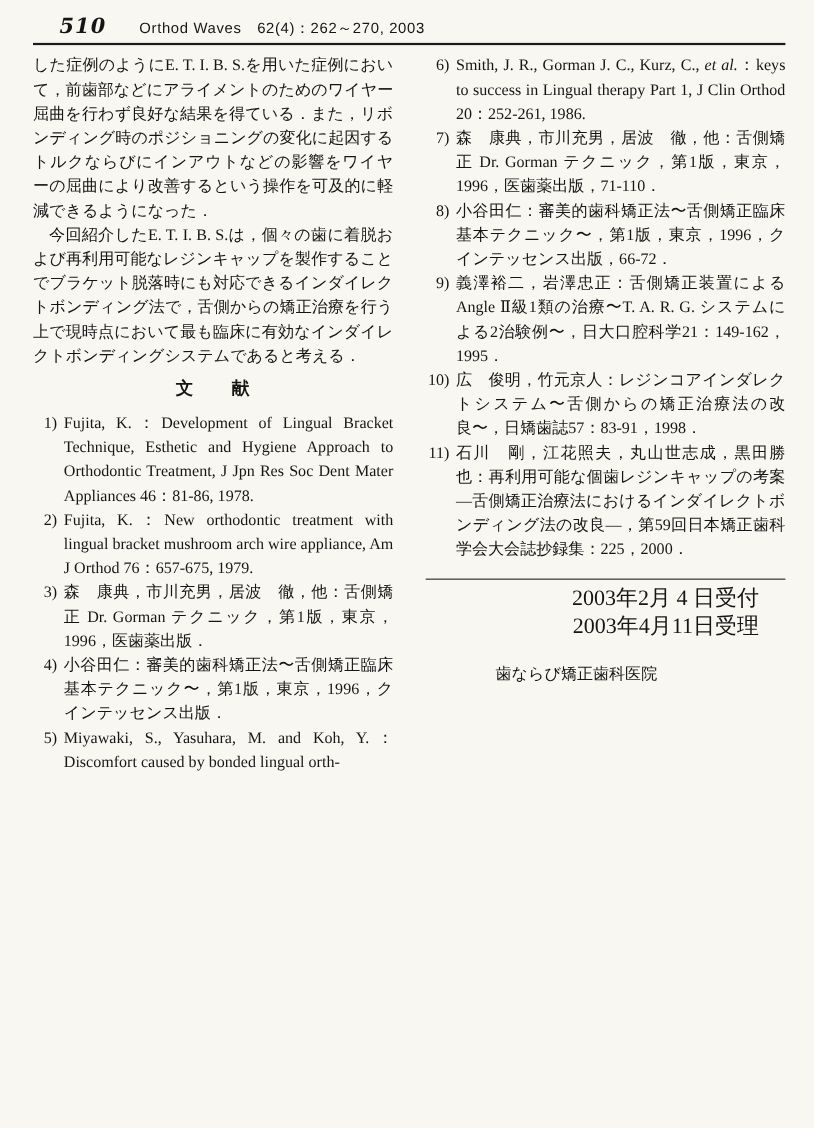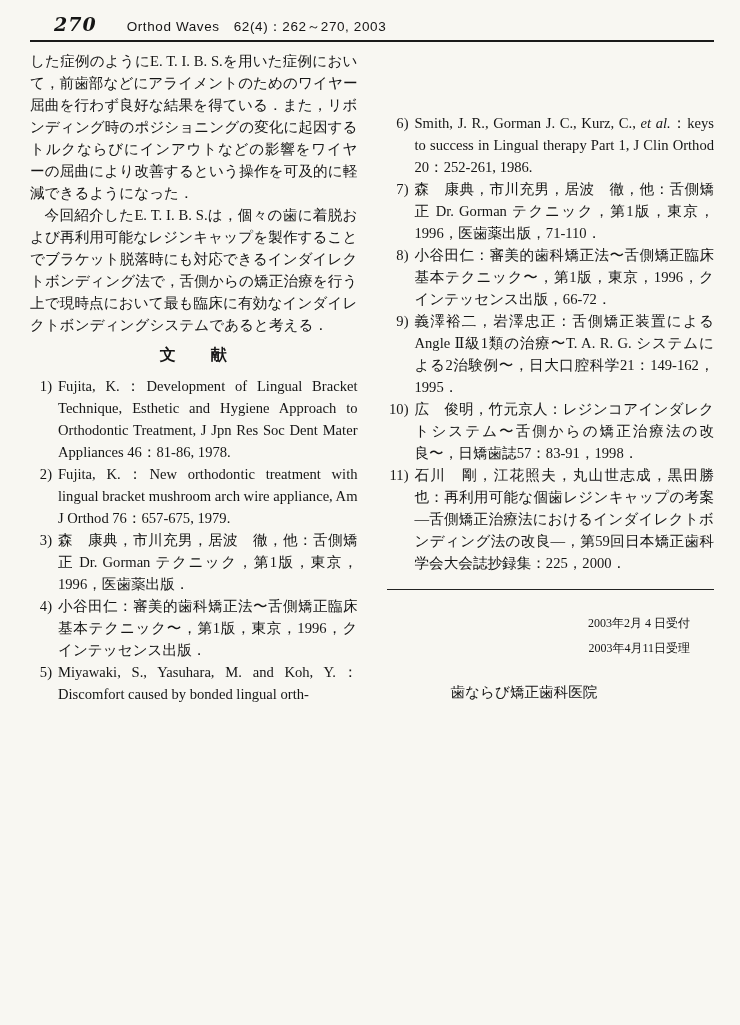--- a/index.html
+++ b/index.html
@@ -13,50 +13,50 @@
   .page-number {
     font-family:"DejaVu Serif",serif; font-weight:bold; font-style:italic;
     font-size:19px; letter-spacing:1px;
   }
   .journal-citation {
     font-family:"Liberation Sans",sans-serif; font-size:13.5px;
     margin-left:30px; letter-spacing:0.6px;
   }
   .header-rule { border-bottom:2.2px solid #1b1b1b; margin-top:4px; }
 
-  .columns { display:flex; gap:29px; margin-top:8px;align-items:flex-end; }
+  .columns { display:flex; gap:29px; margin-top:8px; }
   .col { width:330px; font-size:14.6px; line-height:22px; text-align:justify; }
 
   .para { text-align:justify; }
   .para-indent { text-indent:1em; }
 
   .refs-heading {
     font-size:16px; font-weight:bold; text-align:center;
     margin:8px 0 9px; letter-spacing:1px;
     font-family:"Liberation Sans","DejaVu Sans",sans-serif;
   }
 
   .ref { display:flex; }
   .ref-num { flex:0 0 28px; text-align:right; padding-right:6px; white-space:nowrap; }
   .ref-text { flex:1; text-align:justify; }
   .ref-text em { font-style:italic; }
 
   .footer-rule { border-top:1.6px solid #222; margin-top:15px; }
-  .dates { text-align:right; padding-right:24px; margin-top:21px; line-height:25px; font-size:12px; }
+  .dates { text-align:right; padding-right:24px; margin-top:5px; line-height:25px; font-size:20px; }
   .contact { margin-top:3px; line-height:25px; font-size:14.6px; }
   .contact-lead { padding-left:18px; }
   .contact-indent { padding-left:64px;margin-top:19px; }
 </style>
 </head>
 <body>
 
 <div class="page">
 
   <header class="page-header">
-    <span class="page-number">270</span>
+    <span class="page-number">510</span>
     <span class="journal-citation">Orthod Waves　62(4)：262～270, 2003</span>
   </header>
   <div class="header-rule"></div>
 
   <main class="columns">
 
     <section class="col">
       <p class="para">した症例のようにE. T. I. B. S.を用いた症例において，前歯部などにアライメントのためのワイヤー屈曲を行わず良好な結果を得ている．また，リボンディング時のポジショニングの変化に起因するトルクならびにインアウトなどの影響をワイヤーの屈曲により改善するという操作を可及的に軽減できるようになった．</p>
       <p class="para para-indent">今回紹介したE. T. I. B. S.は，個々の歯に着脱および再利用可能なレジンキャップを製作することでブラケット脱落時にも対応できるインダイレクトボンディング法で，舌側からの矯正治療を行う上で現時点において最も臨床に有効なインダイレクトボンディングシステムであると考える．</p>
 

